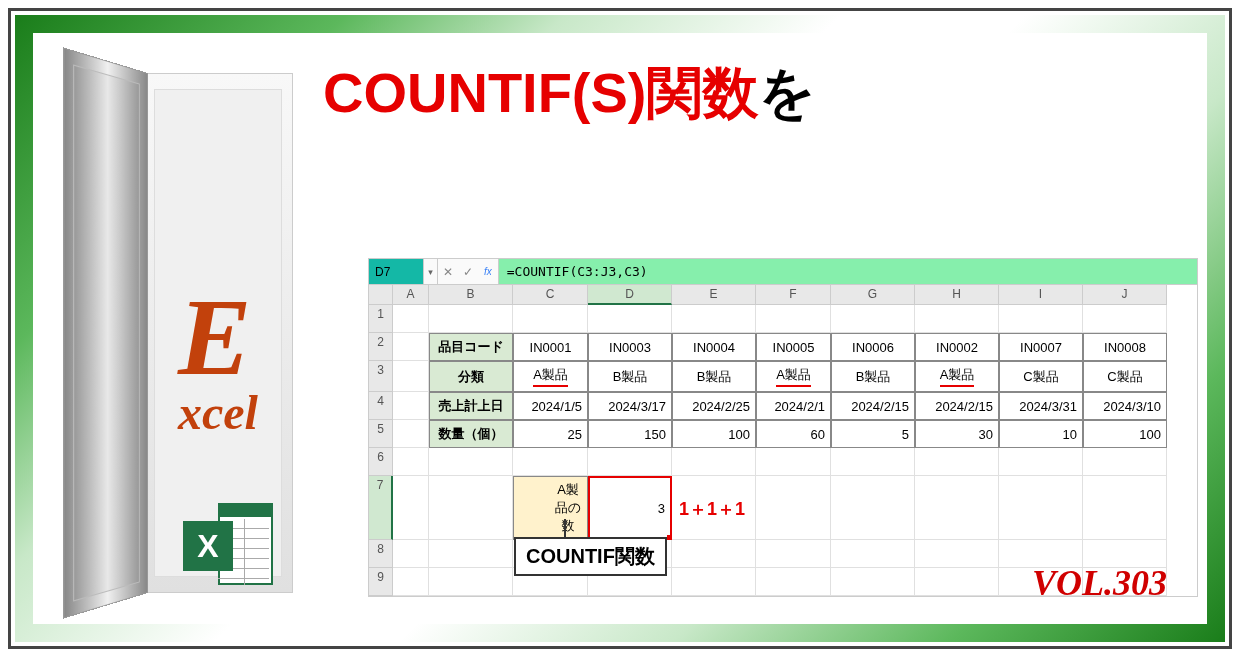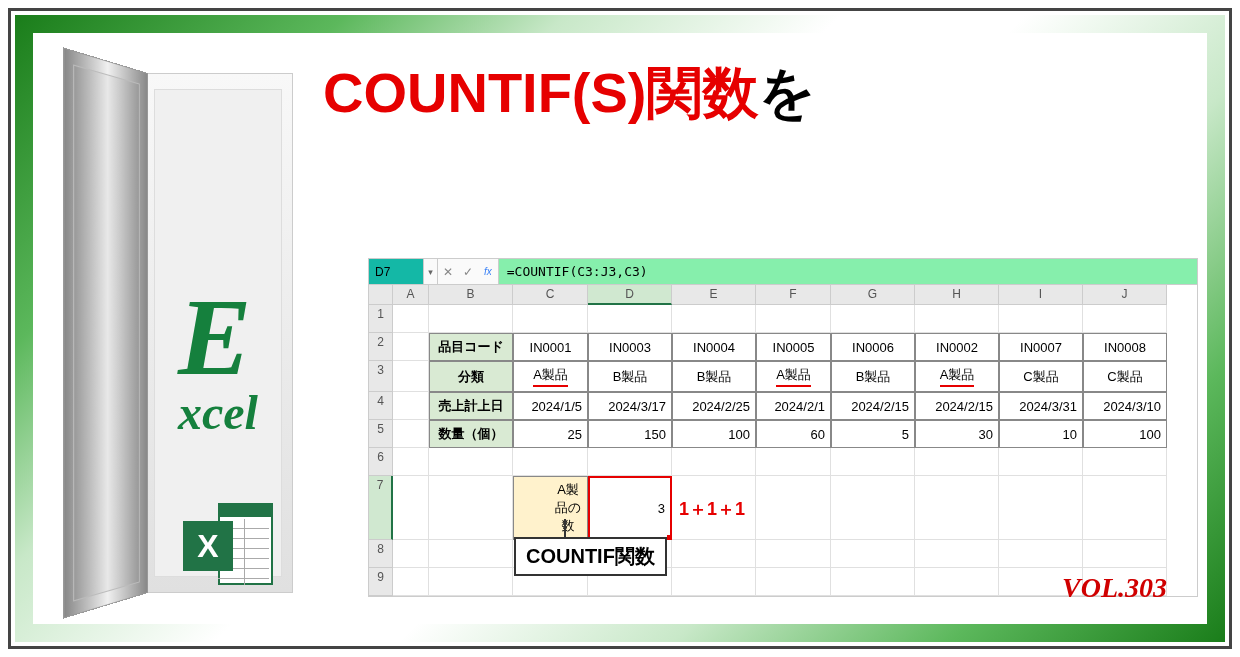--- a/index.html
+++ b/index.html
@@ -71,21 +71,21 @@
       left: 8px; top: 12px; right: 8px; bottom: 12px;
       border: 1px solid #bbb;
       background: linear-gradient(90deg, #999, #e8e8e8, #999);
     }
     .excel-brand {
       position: absolute;
       left: 115px;
       top: 220px;
       font-size: 48px;
       font-style: italic;
-      color: #15803d;
+      color: #c2410c;
       font-weight: bold;
       font-family: 'Times New Roman', serif;
     }
     .excel-brand .big-e {
       font-size: 110px;
       line-height: 0.8;
       display: inline-block;
       vertical-align: baseline;
     }
     .excel-icon {
@@ -273,21 +273,21 @@
     }
     .callout-line {
       position: absolute;
       width: 2px;
       background: #333;
     }
     .vol-label {
       position: absolute;
       right: 40px;
       bottom: 20px;
-      font-size: 28px;
+      font-size: 36px;
       font-weight: bold;
       font-style: italic;
       color: #d00000;
       font-family: 'Times New Roman', serif;
     }
     .fill-handle {
       position: absolute;
       width: 6px;
       height: 6px;
       background: #e60000;

